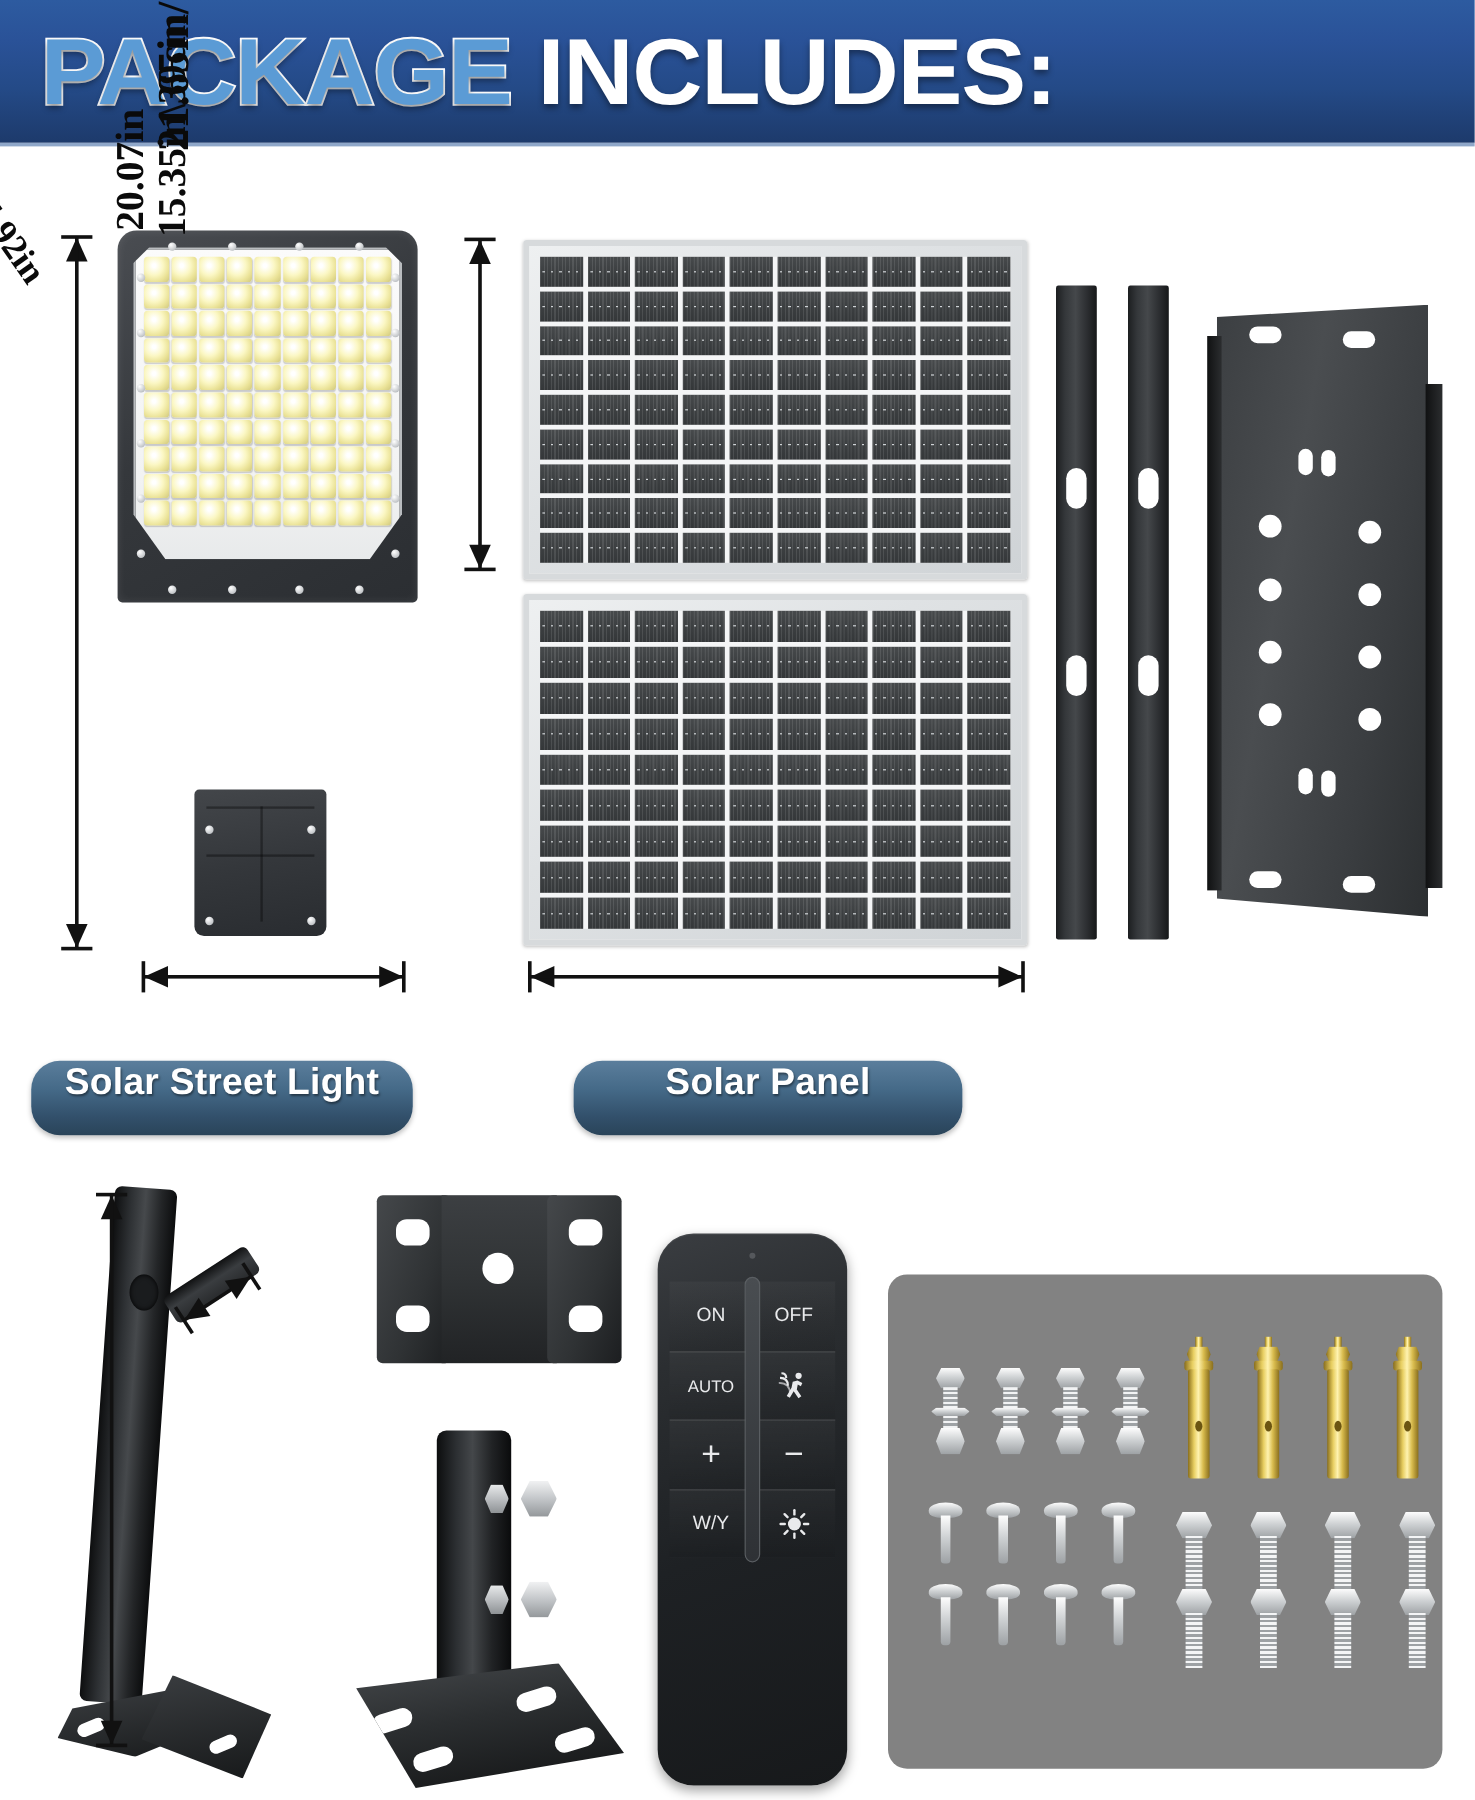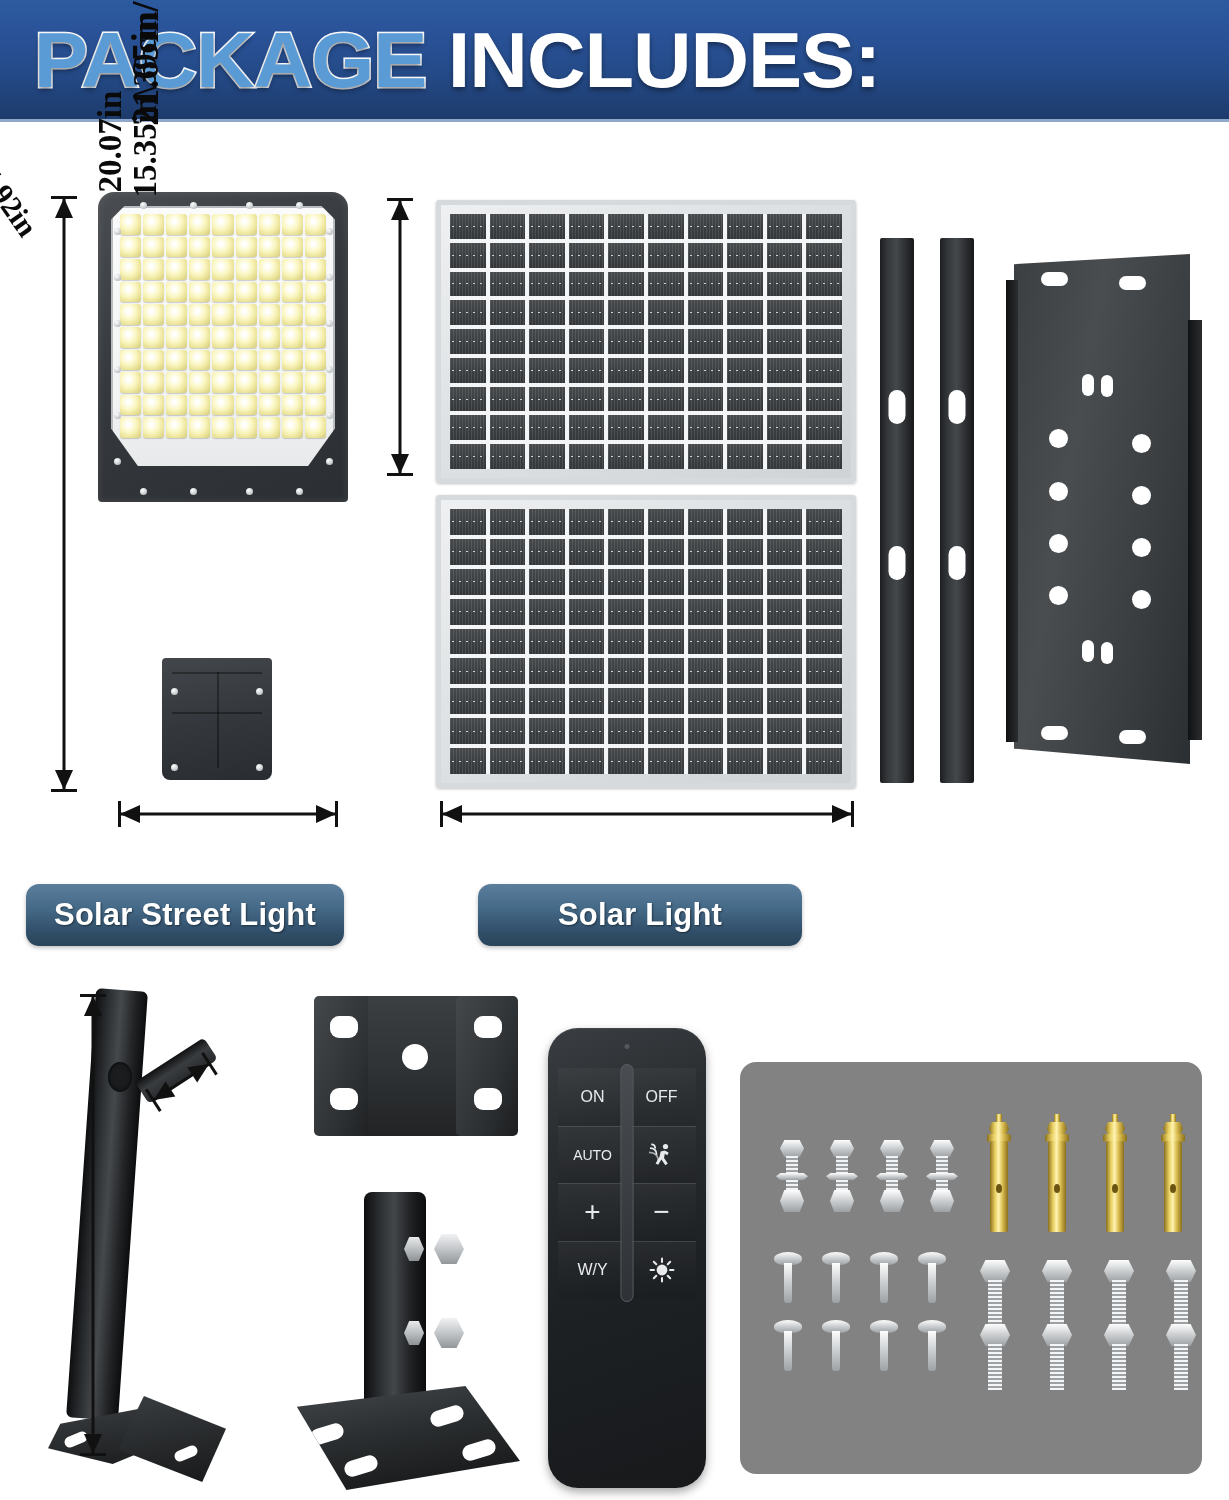--- a/index.html
+++ b/index.html
@@ -154,22 +154,22 @@
     background: linear-gradient(100deg,#3c3f42 0%,#4a4d50 35%,#3a3d40 72%,#2c2f31 100%);
   }
   .bp-hole { position:absolute; background:#fff; border-radius:50%; }
   .bp-slot { position:absolute; background:#fff; border-radius:7px; }
   .bp-edge { position:absolute; background: linear-gradient(90deg,#101112,#2b2d2f); }
 
   
   .pill {
     position:absolute; height:62px;
     background: linear-gradient(180deg,#5b7e9c 0%,#456a88 38%,#32506b 75%,#2a4459 100%);
-    border-radius:13px;
-    display:flex; align-items:center; justify-content:center;
+    border-radius:24px;
+    display:flex; justify-content:center;
     box-shadow: 0 2px 4px rgba(0,0,0,.25);
   }
   .pill span {
     color:#fff; font-weight:bold; font-size:31px;
     font-family:"Liberation Sans", sans-serif;
     letter-spacing:.2px;
     text-shadow: 1px 1px 2px rgba(0,0,0,.45);
   }
 
   
@@ -706,21 +706,21 @@
     <div class="bp-slot" style="left:27px;top:472px;width:27px;height:14px;"></div>
     <div class="bp-slot" style="left:105px;top:476px;width:27px;height:14px;"></div>
   </div>
   <div class="bp-edge" style="position:absolute;left:1006px;top:280px;width:12px;height:462px;"></div>
   <div class="bp-edge" style="position:absolute;left:1188px;top:320px;width:14px;height:420px;"></div>
 
   <div class="pill" style="left:26px;top:884px;width:318px;">
     <span>Solar Street Light</span>
   </div>
   <div class="pill" style="left:478px;top:884px;width:324px;">
-    <span>Solar Light</span>
+    <span>Solar Panel</span>
   </div>
 
   <div>
     <div class="pole-tube" style="left:96px;top:990px;width:52px;height:430px;transform:rotate(4deg);transform-origin:top center;"></div>
     <div class="pole-hole" style="left:108px;top:1062px;width:24px;height:30px;"></div>
     <div class="pole-arm" style="left:142px;top:1080px;width:82px;height:26px;transform:rotate(-33deg);transform-origin:left center;"></div>
     <div class="foot" style="left:48px;top:1408px;width:154px;height:56px;clip-path:polygon(8% 28%,62% 0,100% 34%,42% 100%,0 72%);">
       <div class="foot-slot" style="left:16px;top:26px;width:24px;height:11px;transform:rotate(-23deg);"></div>
       <div class="foot-slot" style="left:108px;top:28px;width:24px;height:11px;transform:rotate(-23deg);"></div>
     </div>

